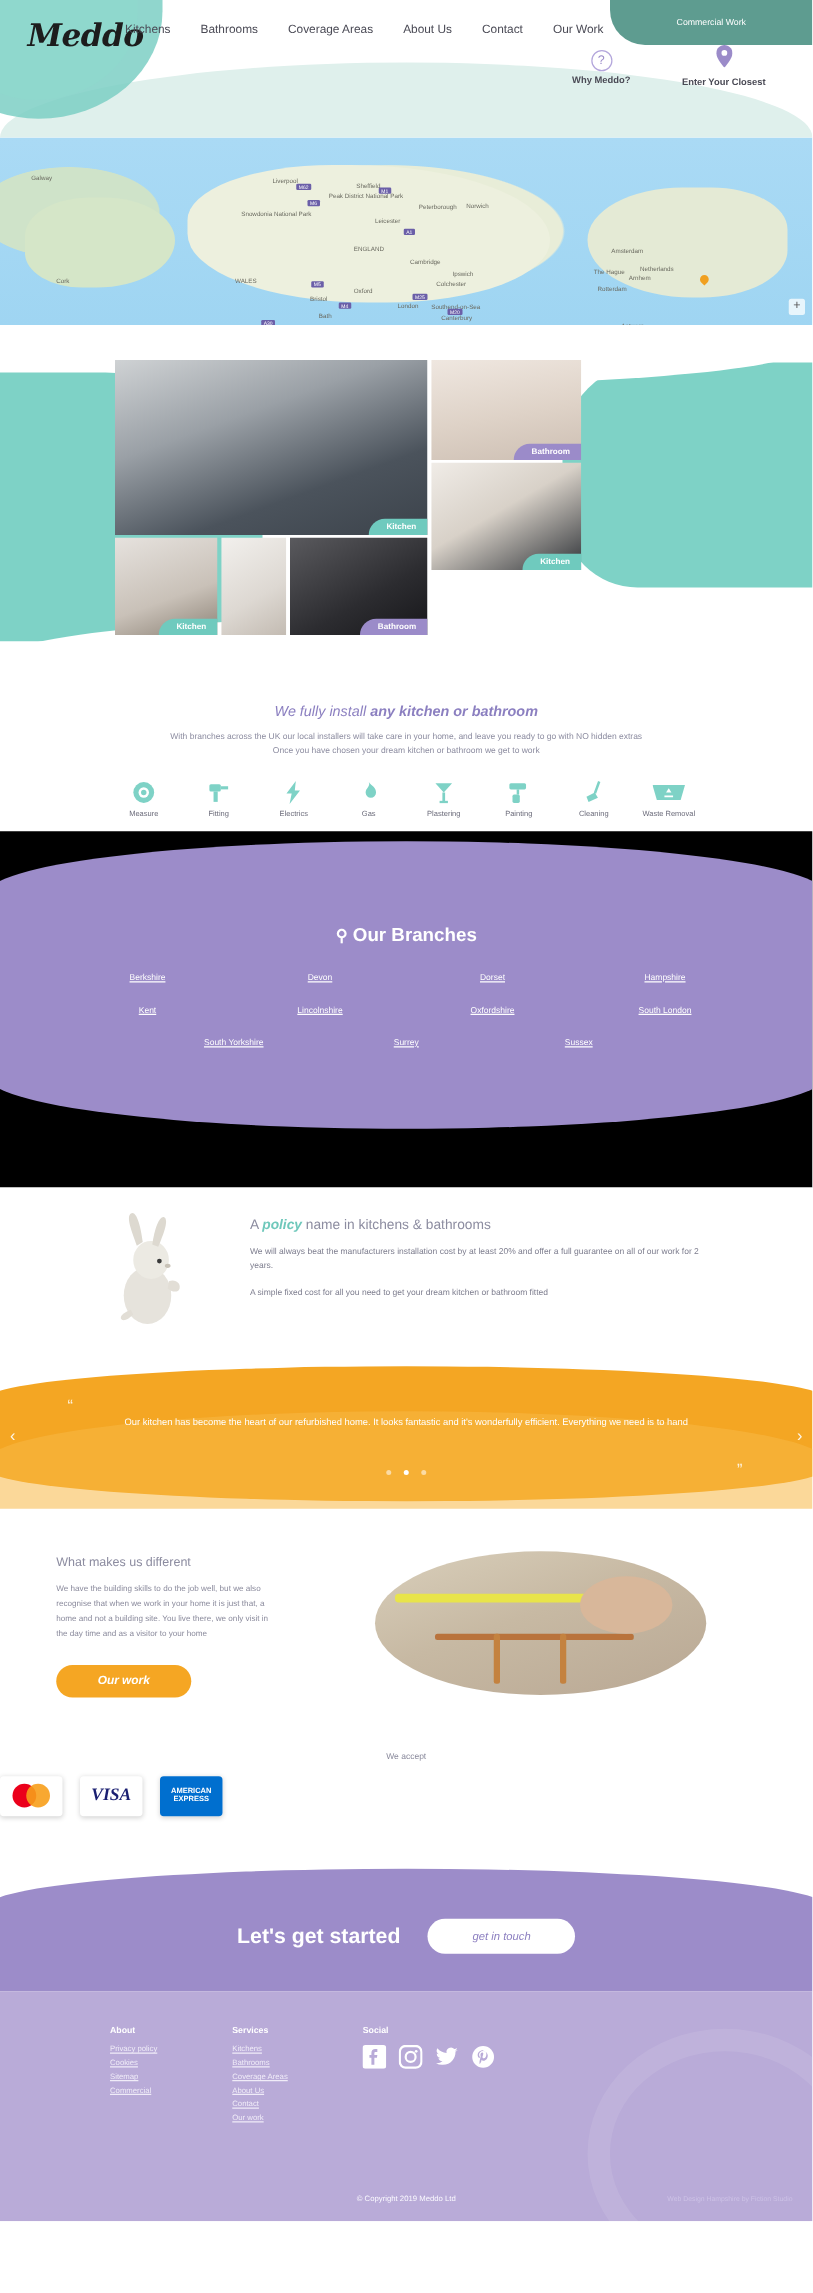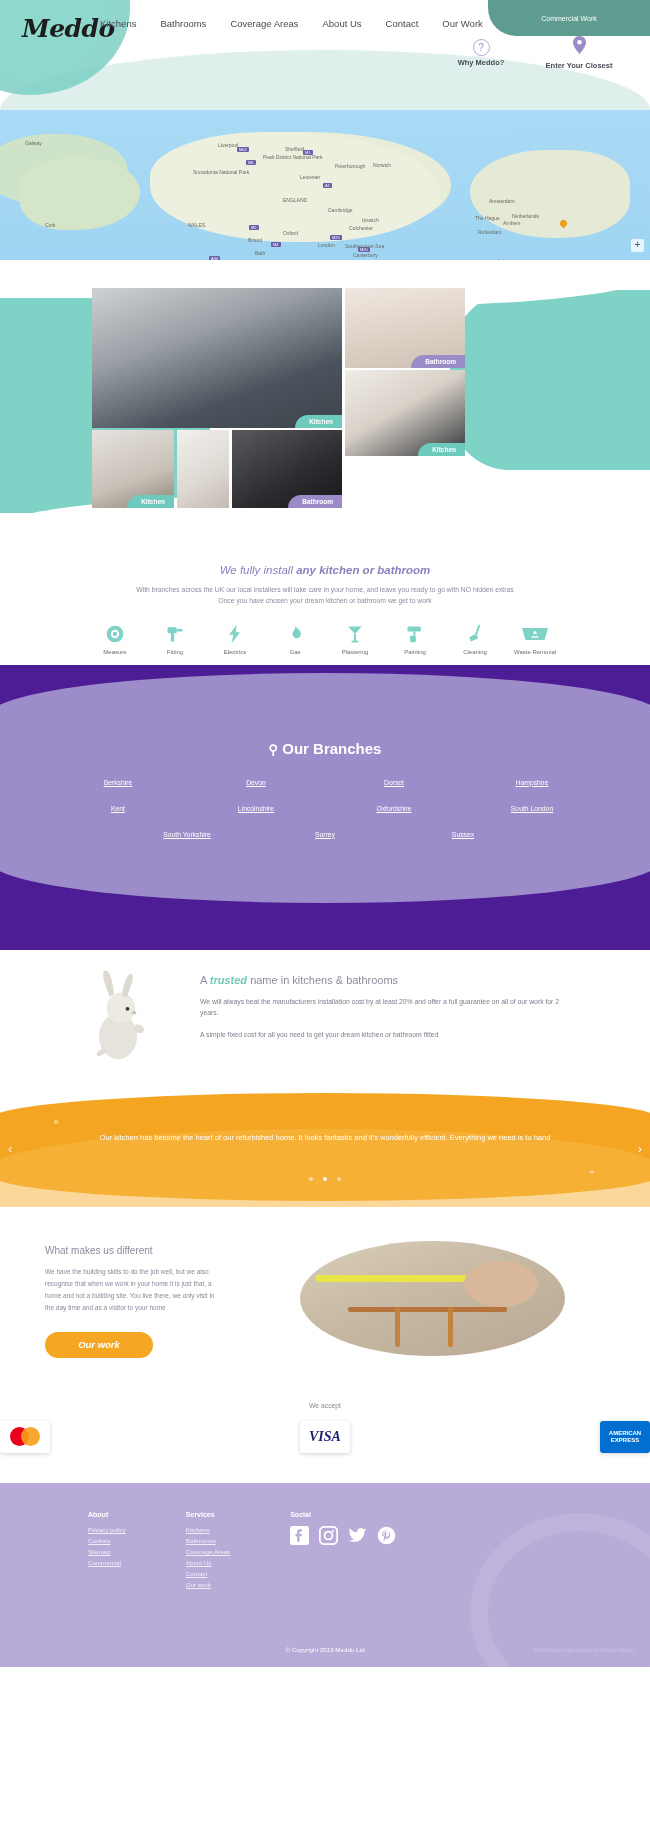--- a/index.html
+++ b/index.html
@@ -151,21 +151,21 @@
   .install h2 b { font-weight: bold; }
   .install p { font-size: 6.8px; color: #8c8ca0; margin-top: 9px; line-height: 1.6; }
   .services {
     display: flex; justify-content: center; gap: 13px; margin-top: 16px;
   }
   .service { width: 47px; text-align: center; }
   .service .ic { height: 22px; color: #7ed2c6; display: flex; align-items: center; justify-content: center; }
   .service .nm { font-size: 6px; color: #6b6b7a; margin-top: 4px; }
 
   
-  .branches { position: relative; background: #4c1d95; height: 285px; overflow: hidden; }
+  .branches { position: relative; background: #000000; height: 285px; overflow: hidden; }
   .br-band {
     position: absolute; left: -10px; top: 8px; width: 670px; height: 230px;
     background: #9c8cc9;
     border-radius: 50% 50% 50% 50% / 42px 42px 42px 42px;
   }
   .br-inner { position: absolute; inset: 0; z-index: 3; padding-top: 75px; text-align: center; }
   .br-inner h2 { color: #fff; font-size: 15px; font-weight: bold; }
   .br-inner h2 .pin { font-size: 13px; }
   .br-rows { margin-top: 22px; }
   .br-row { display: flex; justify-content: center; margin-bottom: 19px; }
@@ -229,21 +229,21 @@
   }
   .diff-oval .pipe { position: absolute; background: #c47a3a; border-radius: 2px; }
   .diff-shadow {
     position: absolute; left: 8px; top: 10px; right: -8px; bottom: -10px;
     border-radius: 50%; background: #cfc6e6; z-index: -1;
   }
 
   
   .payments { text-align: center; padding: 14px 0 30px; background: #fff; }
   .payments .lbl { font-size: 6.8px; color: #8a8a9c; }
-  .pay-row { display: flex; justify-content: space-between; gap: 14px; margin-top: 12px; }
+  .pay-row { display: flex; justify-content: flex-start; gap: 14px; margin-top: 12px; }
   .pay-card {
     width: 50px; height: 32px; background: #fff; border-radius: 3px;
     box-shadow: 0 1px 4px rgba(0,0,0,.18);
     display: flex; align-items: center; justify-content: center;
   }
   .mc-dots { position: relative; width: 30px; height: 19px; }
   .mc-dots i { position: absolute; width: 19px; height: 19px; border-radius: 50%; top: 0; }
   .mc-dots i.l { left: 0; background: #eb001b; }
   .mc-dots i.r { right: 0; background: #f79e1b; opacity: .9; }
   .visa { font-family: "Liberation Serif", serif; font-weight: bold; font-style: italic; font-size: 14px; color: #1a1f71; }
@@ -534,21 +534,21 @@
         <ellipse cx="43" cy="42" rx="15" ry="16" fill="#eceae3"></ellipse>
         <path d="M31 30C26 16 22 6 26 3c4-3 8 8 10 24z" fill="#ddd9d0"></path>
         <path d="M44 29C46 15 50 5 54 6c4 2 0 13-5 25z" fill="#ddd9d0"></path>
         <circle cx="50" cy="43" r="2" fill="#3a3a3a"></circle>
         <ellipse cx="57" cy="47" rx="2.4" ry="1.8" fill="#c9c3b8"></ellipse>
         <path d="M58 60c6-2 10 2 9 6-1 4-7 3-10 0z" fill="#e2ded6"></path>
         <path d="M28 88c-4 4-8 6-10 4s2-6 8-8z" fill="#e2ded6"></path>
       </svg>
     </div>
     <div class="trusted-txt">
-      <h3><span>A </span><b>trusted</b><span> name in kitchens &amp; bathrooms</span></h3>
+      <h3><span>A </span><b>policy</b><span> name in kitchens &amp; bathrooms</span></h3>
       <p>We will always beat the manufacturers installation cost by at least 20% and offer a full guarantee on all of our work for 2 years.</p>
       <p>A simple fixed cost for all you need to get your dream kitchen or bathroom fitted</p>
     </div>
   </div>
 
   <div class="testimonial">
     <div class="ts-band"></div>
     <div class="ts-band2"></div>
     <div class="ts-inner">
       <div class="ts-mark" style="left:54px;top:28px">“</div>
@@ -596,20 +596,27 @@
       </div>
       <div class="pay-card">
         <div class="amex">
           <span>AMERICAN</span>
           <span>EXPRESS</span>
         </div>
       </div>
     </div>
   </div>
 
+  <div class="cta">
+    <div class="cta-band"></div>
+    <div class="cta-inner">
+      <h2>Let's get started</h2>
+      <button class="cta-btn">get in touch</button>
+    </div>
+  </div>
 
   <div class="footer">
     <div class="footer-deco"></div>
     <div class="footer-cols">
       <div class="fcol">
         <h4>About</h4>
         <a href="#">Privacy policy</a>
         <a href="#">Cookies</a>
         <a href="#">Sitemap</a>
         <a href="#">Commercial</a>

